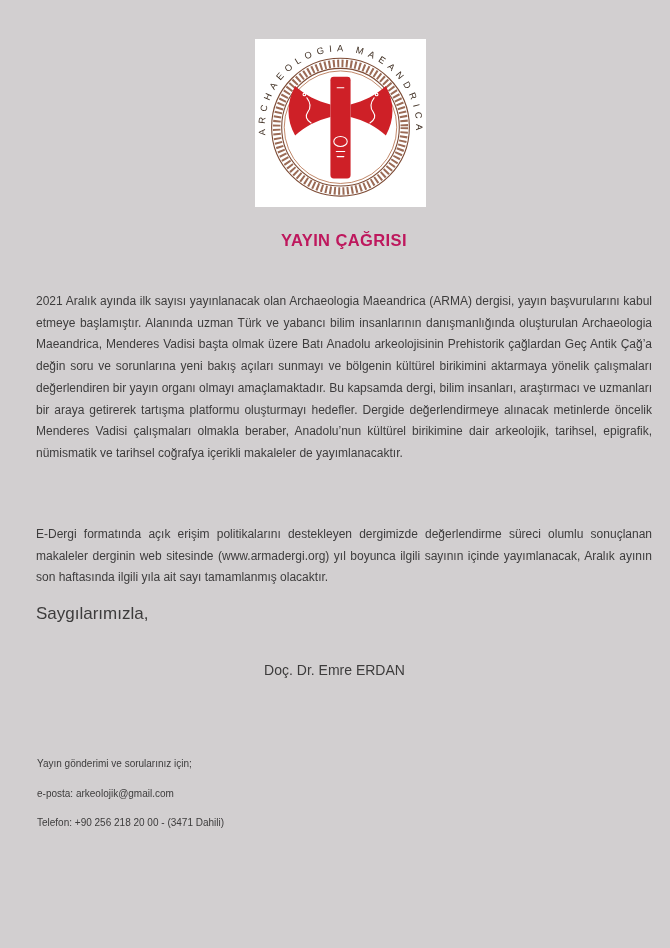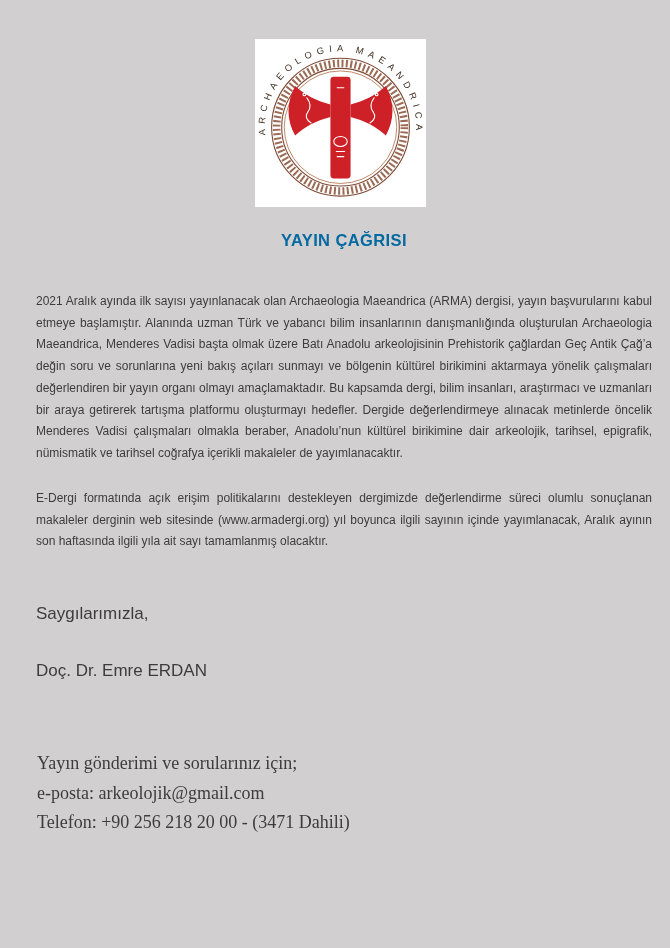--- a/index.html
+++ b/index.html
@@ -23,58 +23,57 @@
   }
   .logo-box svg{display:block;width:171px;height:168px;}
   .doc-title{
     position:absolute;
     left:36px;top:231px;width:616px;
     margin:0;
     font-size:16.5px;
     font-weight:bold;
     letter-spacing:.4px;
     text-align:center;
-    color:#0369a1;
+    color:#be185d;
   }
   .para{
     position:absolute;
     left:36px;width:616px;
     margin:0;
     font-size:12px;
     line-height:21.7px;
     text-align:justify;
     text-justify:inter-word;
     color:#3d3c3c;
   }
   .para-1{top:291px;}
-  .para-2{top:488px;}
+  .para-2{top:524px;}
   .closing{
     position:absolute;
     left:36px;top:603px;width:616px;
     margin:0;
     font-size:17px;line-height:21.7px;
   }
   .signature{
     position:absolute;
     left:36px;top:660px;width:616px;
     margin:0;
     box-sizing:border-box;
     padding-right:19px;
-    font-size:17px;line-height:21.7px;
-    text-align:left;
+    font-size:14px;line-height:21.7px;
+    text-align:center;
   }
   .contact{
     position:absolute;
     left:37px;top:753px;width:600px;
   }
   .contact p{
     margin:0 0 8.5px 0;
-    font-size:18px;
+    font-size:10px;
     line-height:21px;
-    font-family:Liberation Serif, serif;
   }
 </style>
 </head>
 <body>
 
 <div class="page">
 
   <div class="logo-box">
     <svg viewBox="0 0 200 200" xmlns="http://www.w3.org/2000/svg">
 

